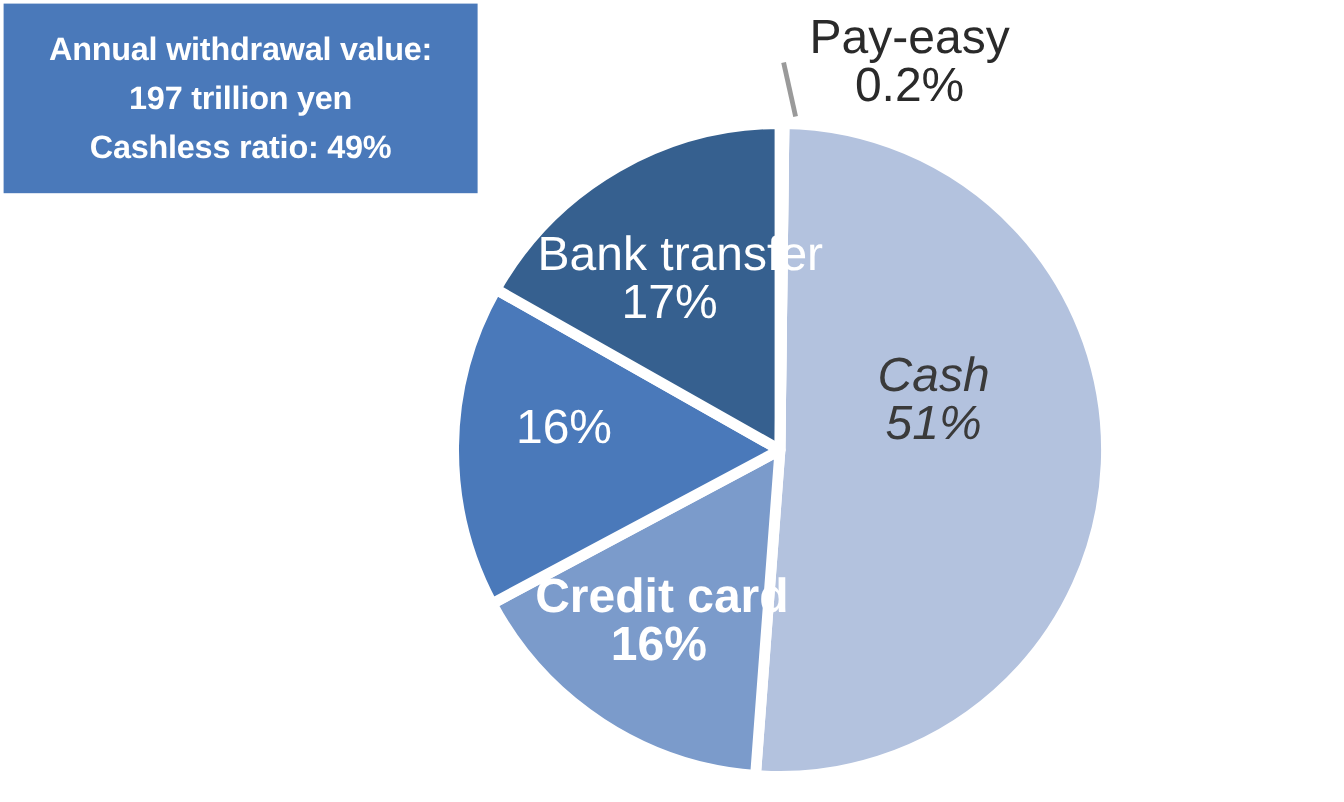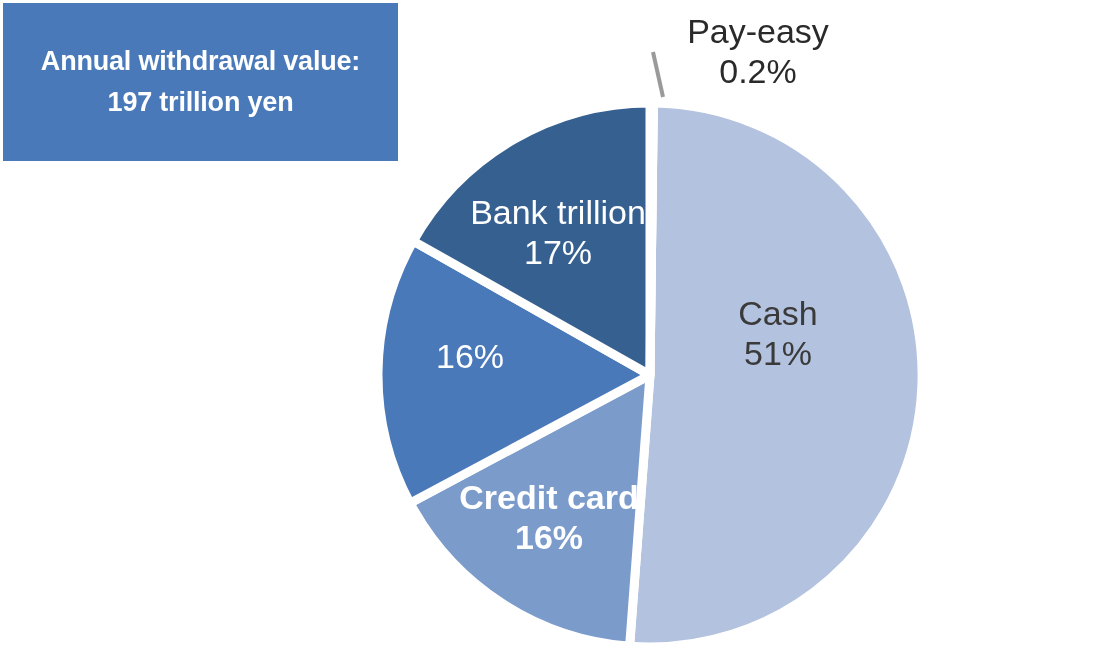--- a/index.html
+++ b/index.html
@@ -55,30 +55,30 @@
     top: 0;
     width: 1120px;
     height: 668px;
   }
 
   
   .slice-label {
     position: absolute;
     text-align: center;
     line-height: 40px;
-    font-size: 34px;
+    font-size: 40px;
     white-space: nowrap;
     pointer-events: none;
   }
   .slice-label .lbl-name,
   .slice-label .lbl-val {
     display: block;
   }
   .label-white { color: #ffffff; }
-  .label-dark  { color: #3a3a3a; }
+  .label-dark  { color: #3a3a3a; font-style: italic; }
 
   #label-cash {
     left: 678px;
     top: 293px;
     width: 200px;
   }
   #label-bank-transfer {
     left: 448px;
     top: 192px;
     width: 220px;
@@ -102,20 +102,21 @@
   }
 </style>
 </head>
 <body>
 
 <div id="stage">
 
   <div id="caption-box" style="background: rgb(74, 121, 186); color: rgb(255, 255, 255);">
     <span class="cap-line">Annual withdrawal value:</span>
     <span class="cap-line">197 trillion yen</span>
+    <span class="cap-line">Cashless ratio: 49%</span>
   </div>
 
   <svg id="pie-svg" viewBox="0 0 1120 668">
     <g>
 
       <path fill="#b3c2de" stroke="#ffffff" stroke-width="9" stroke-linejoin="round" d="M 650 375 L 653.32 103.02 A 272 272 0 1 1 629.61 646.23 Z"></path>
 
       <path fill="#7b9bcb" stroke="#ffffff" stroke-width="9" stroke-linejoin="round" d="M 650 375 L 629.61 646.23 A 272 272 0 0 1 410.06 503.12 Z"></path>
 
       <path fill="#4a79ba" stroke="#ffffff" stroke-width="9" stroke-linejoin="round" d="M 650 375 L 410.06 503.12 A 272 272 0 0 1 413.26 241.06 Z"></path>
@@ -137,21 +138,21 @@
   <div class="slice-label label-white" id="label-credit-card">
     <span class="lbl-name">Credit card</span>
     <span class="lbl-val">16%</span>
   </div>
 
   <div class="slice-label label-white" id="label-direct-debit">
     <span class="lbl-val">16%</span>
   </div>
 
   <div class="slice-label label-white" id="label-bank-transfer">
-    <span class="lbl-name">Bank trillion</span>
+    <span class="lbl-name">Bank transfer</span>
     <span class="lbl-val">17%</span>
   </div>
 
   <div class="slice-label" id="label-pay-easy">
     <span class="lbl-name">Pay-easy</span>
     <span class="lbl-val">0.2%</span>
   </div>
 
 </div>
 

